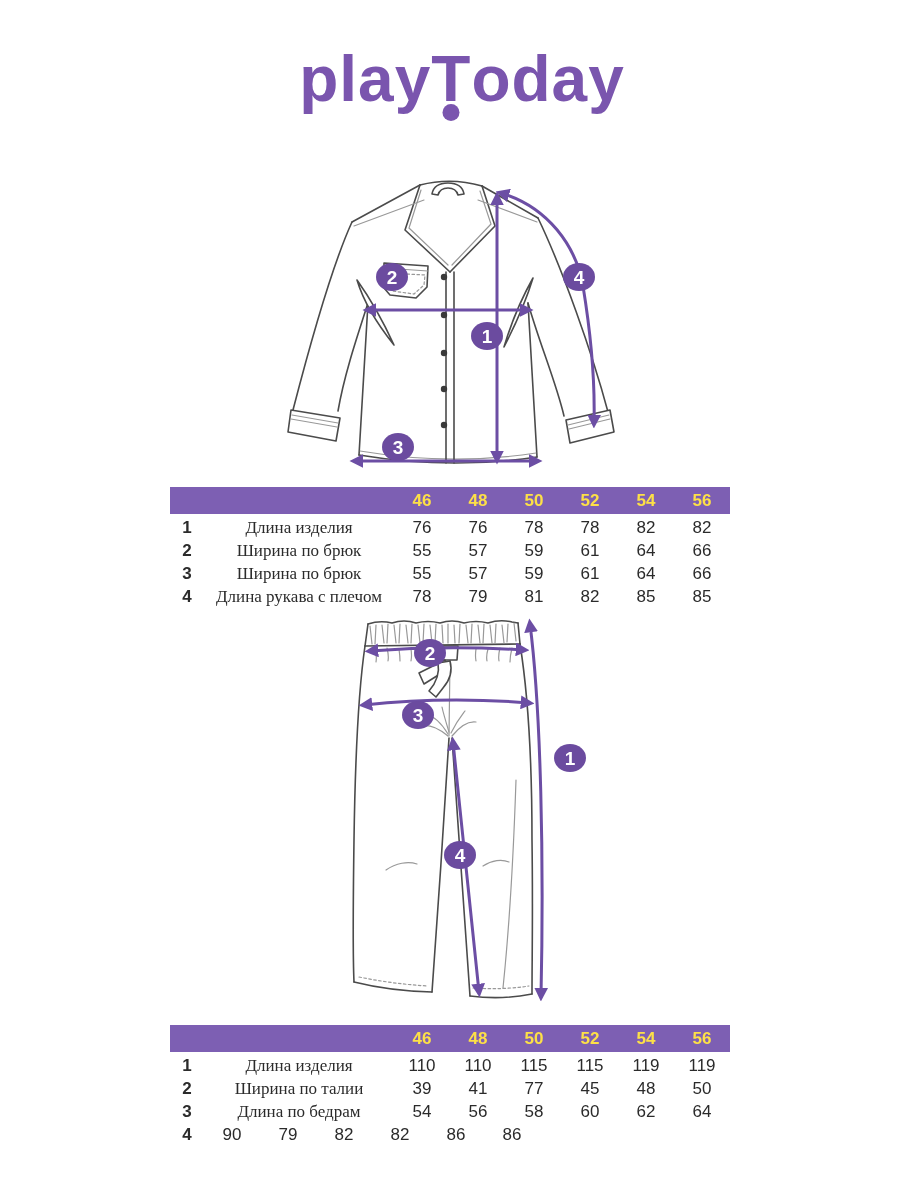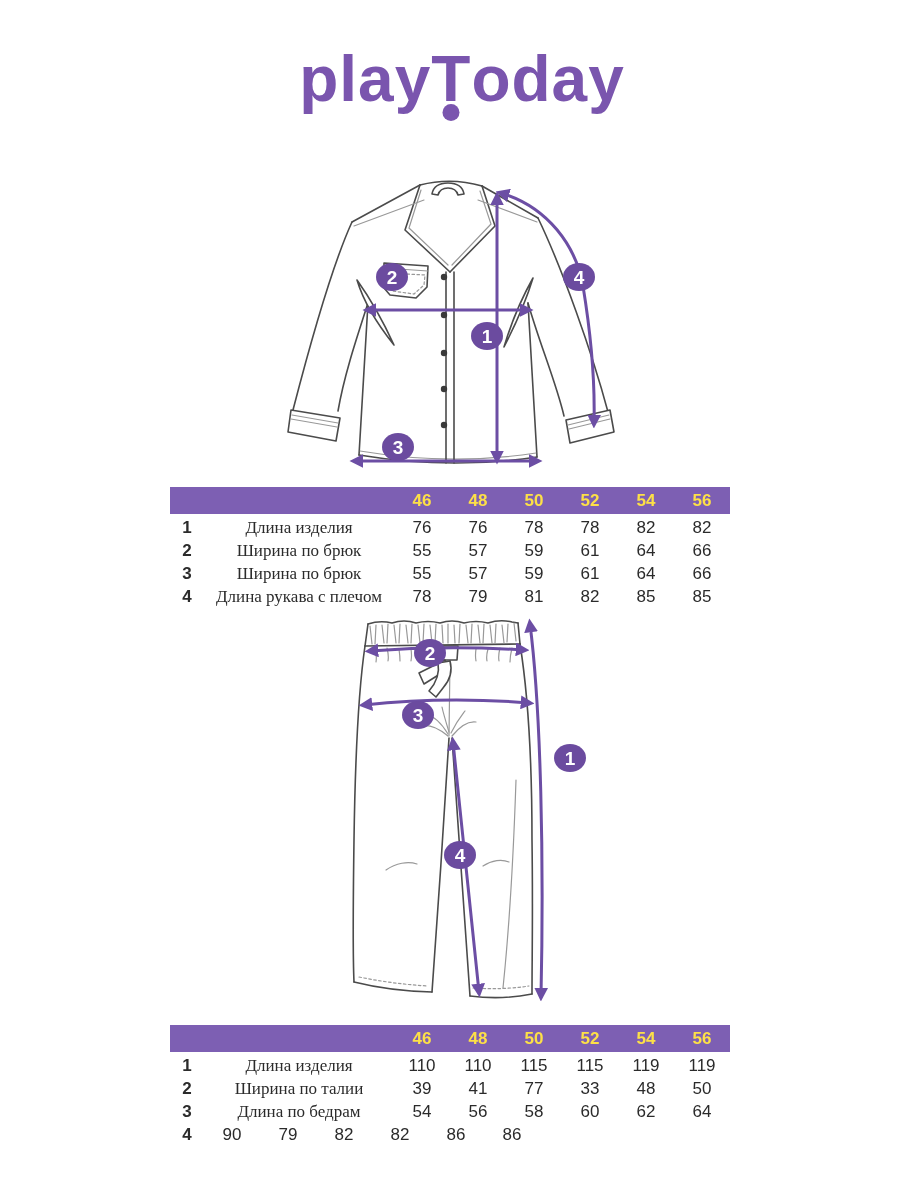--- a/index.html
+++ b/index.html
@@ -255,21 +255,21 @@
       <div class="c-val">115</div>
       <div class="c-val">119</div>
       <div class="c-val">119</div>
     </div>
     <div class="st-row">
       <div class="c-num">2</div>
       <div class="c-label">Ширина по талии</div>
       <div class="c-val">39</div>
       <div class="c-val">41</div>
       <div class="c-val">77</div>
-      <div class="c-val">33</div>
+      <div class="c-val">45</div>
       <div class="c-val">48</div>
       <div class="c-val">50</div>
     </div>
     <div class="st-row">
       <div class="c-num">3</div>
       <div class="c-label">Длина по бедрам</div>
       <div class="c-val">54</div>
       <div class="c-val">56</div>
       <div class="c-val">58</div>
       <div class="c-val">60</div>

